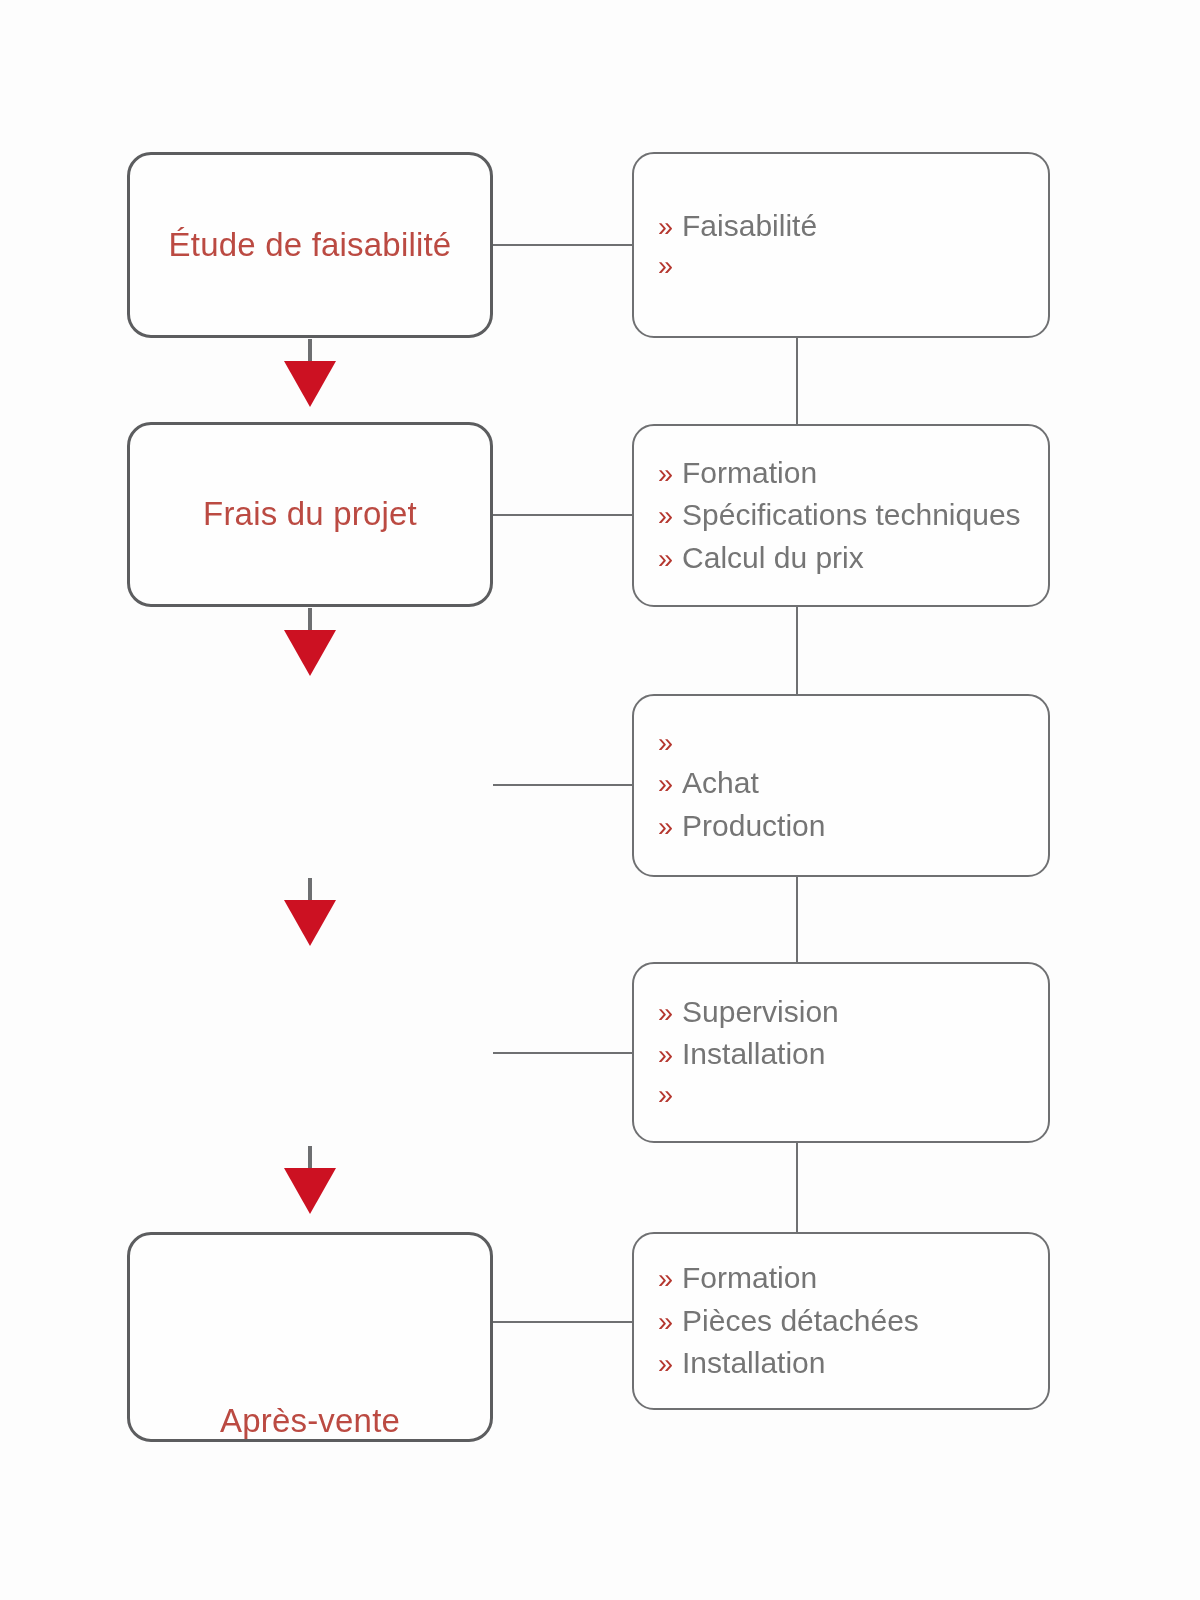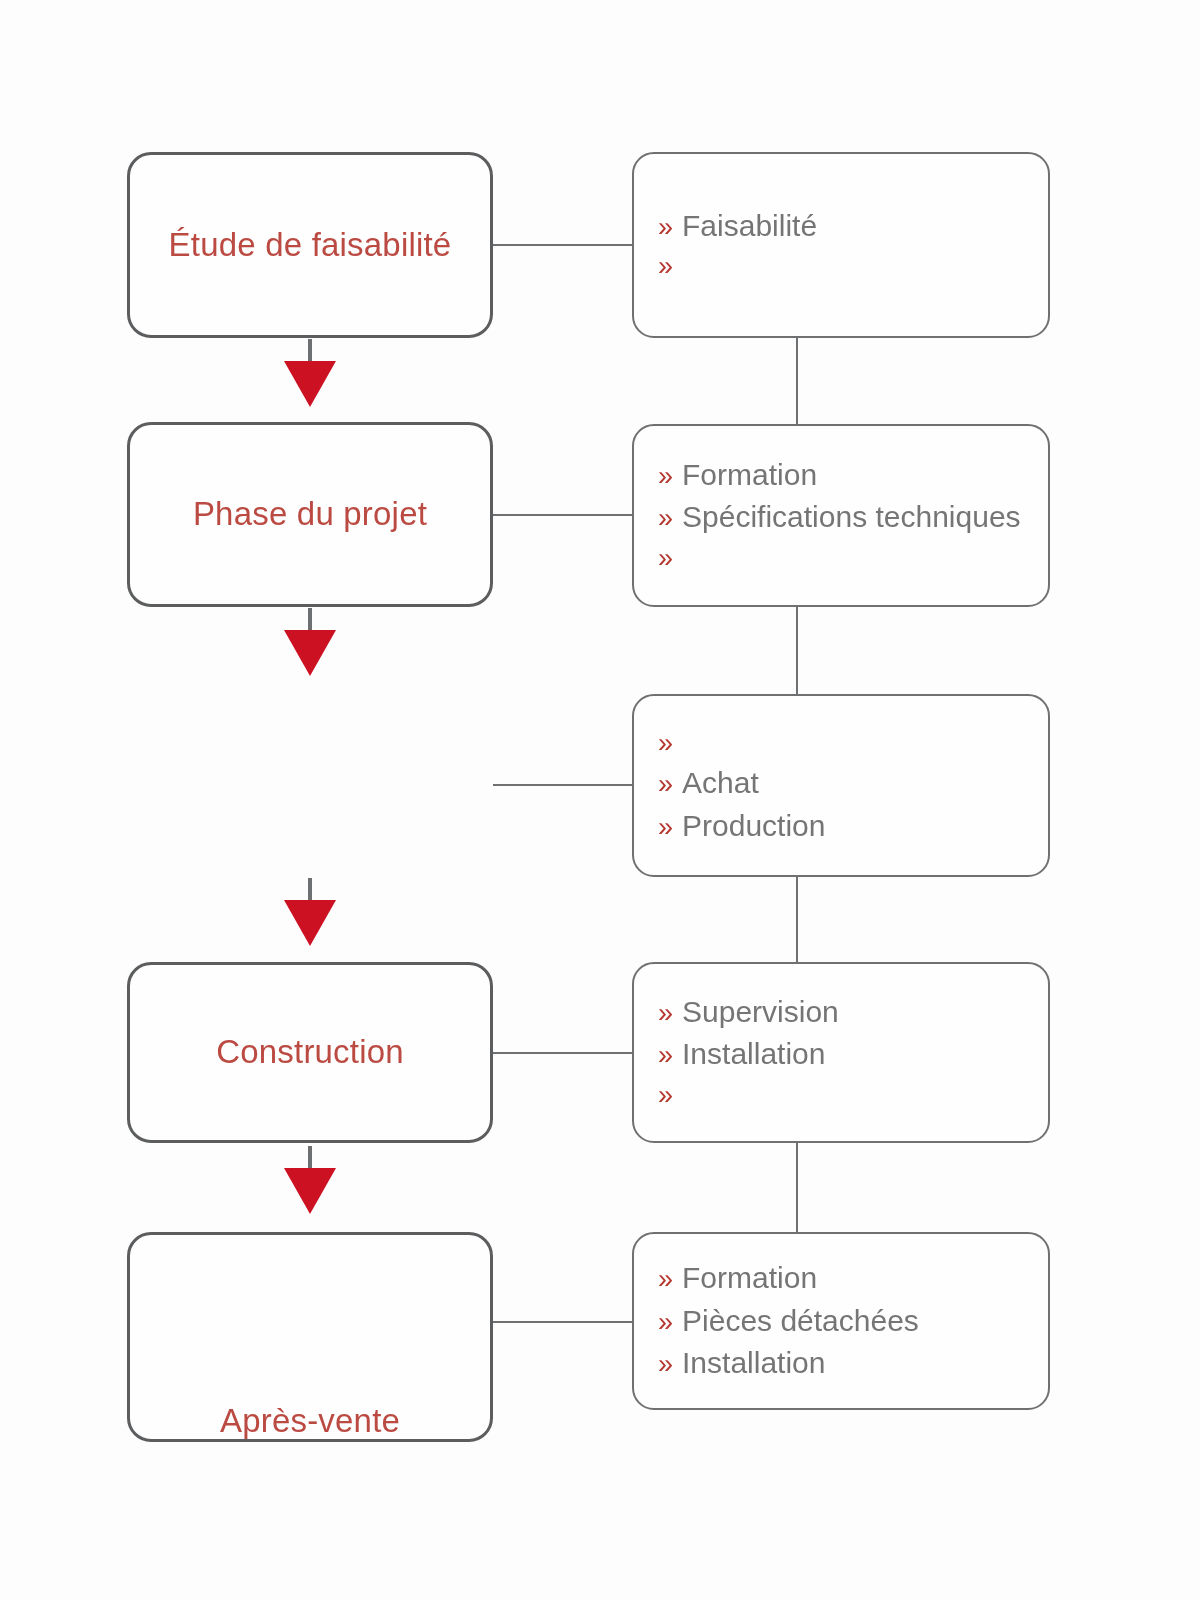--- a/index.html
+++ b/index.html
@@ -109,33 +109,34 @@
     <div class="detail-item">
       <span class="bullet">»</span>
     </div>
   </div>
   <div class="arrow-wrap" style="left:284px;top:339px;height:72px;">
     <div class="arrow-stem"></div>
     <div class="arrow-head"></div>
   </div>
 
   <div class="phase-box" style="top:422px;height:185px;">
-    <span class="phase-label">Phase du projet</span>
+    <span class="phase-label">Frais du projet</span>
   </div>
   <div class="detail-box" style="top:424px;height:183px;">
     <div class="detail-item">
       <span class="bullet">»</span>
       <span>Formation</span>
     </div>
     <div class="detail-item">
       <span class="bullet">»</span>
       <span>Spécifications techniques</span>
     </div>
     <div class="detail-item">
       <span class="bullet">»</span>
+      <span>Calcul du prix</span>
     </div>
   </div>
   <div class="arrow-wrap" style="left:284px;top:608px;height:72px;">
     <div class="arrow-stem"></div>
     <div class="arrow-head"></div>
   </div>
 
   <div class="detail-box" style="top:694px;height:183px;">
     <div class="detail-item">
       <span class="bullet">»</span>
@@ -147,23 +148,20 @@
     <div class="detail-item">
       <span class="bullet">»</span>
       <span>Production</span>
     </div>
   </div>
   <div class="arrow-wrap" style="left:284px;top:878px;height:72px;">
     <div class="arrow-stem"></div>
     <div class="arrow-head"></div>
   </div>
 
-  <div class="phase-box" style="top:962px;height:181px;">
-    <span class="phase-label">Construction</span>
-  </div>
   <div class="detail-box" style="top:962px;height:181px;">
     <div class="detail-item">
       <span class="bullet">»</span>
       <span>Supervision</span>
     </div>
     <div class="detail-item">
       <span class="bullet">»</span>
       <span>Installation</span>
     </div>
     <div class="detail-item">

